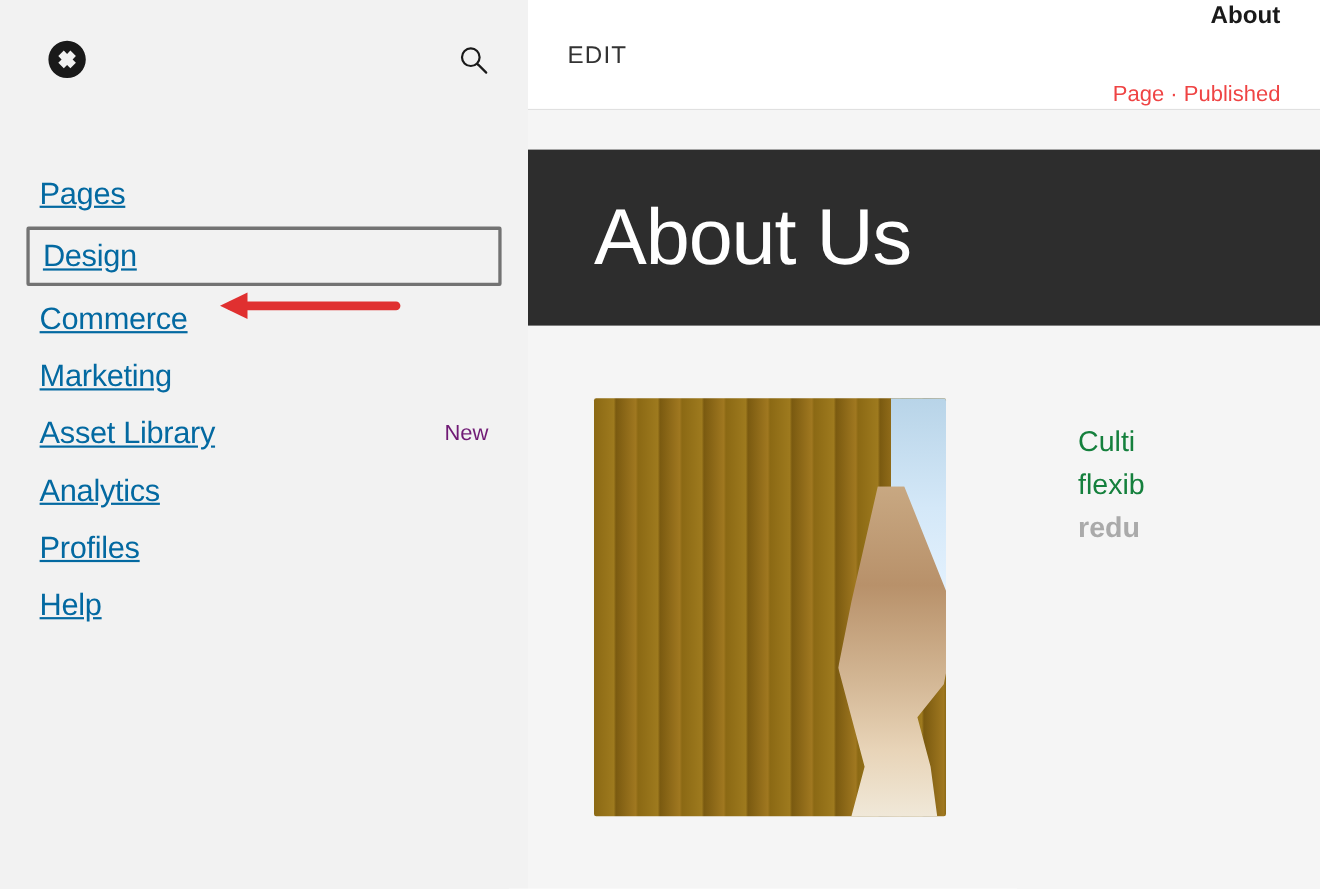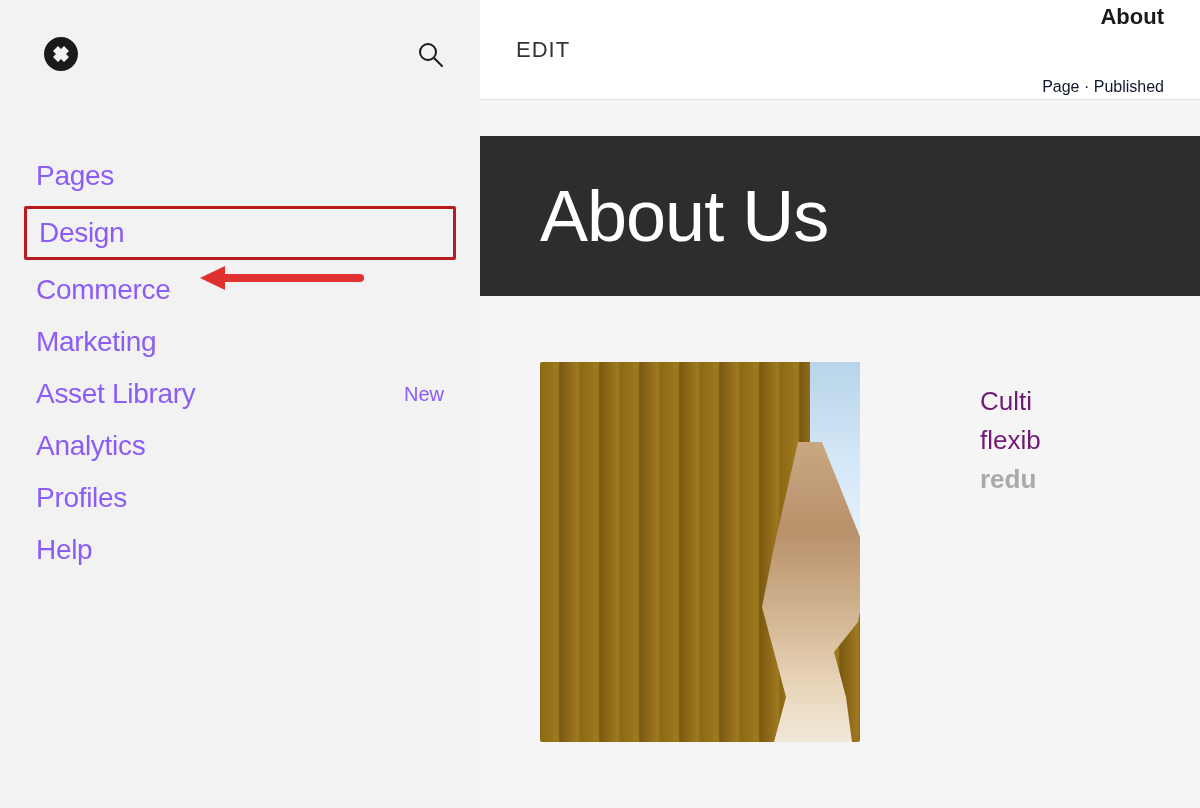--- a/index.html
+++ b/index.html
@@ -53,38 +53,39 @@
       cursor: pointer;
       display: flex;
       align-items: center;
       justify-content: space-between;
       position: relative;
     }
 
     .nav-item-label {
       font-size: 28px;
       font-weight: 500;
-      color: #8b5cf6;
+      color: #0369a1;
       letter-spacing: -0.3px;
+      text-decoration: underline;
     }
 
     .nav-item.design {
-      border: 3px solid #b91c1c;
+      border: 3px solid #737373;
       border-radius: 2px;
       margin: 4px 24px;
       padding: 8px 12px;
     }
 
     .nav-item.design .nav-item-label {
       font-size: 28px;
     }
 
     .badge-new {
       font-size: 20px;
-      color: #8b5cf6;
+      color: #701a75;
       font-weight: 400;
     }
 
     
     .arrow-container {
       position: absolute;
       top: 248px;
       left: 160px;
       pointer-events: none;
     }
@@ -122,22 +123,22 @@
     }
 
     .page-title-top {
       font-size: 22px;
       font-weight: 600;
       color: #1a1a1a;
       display: block;
     }
 
     .page-status {
-      font-size: 16px;
-      color: #0f172a;
+      font-size: 20px;
+      color: #ef4444;
       display: block;
       margin-top: 48px;
     }
 
     
     .hero-section {
       background: #2d2d2d;
       height: 160px;
       display: flex;
       align-items: center;
@@ -209,21 +210,21 @@
     
     .text-block {
       position: absolute;
       right: 20px;
       top: 50px;
       width: 200px;
     }
 
     .text-line {
       font-size: 26px;
-      color: #701a75;
+      color: #15803d;
       font-weight: 400;
       line-height: 1.5;
       display: block;
     }
 
     .text-line-fade {
       font-size: 26px;
       color: #aaa;
       font-weight: 700;
       line-height: 1.5;

